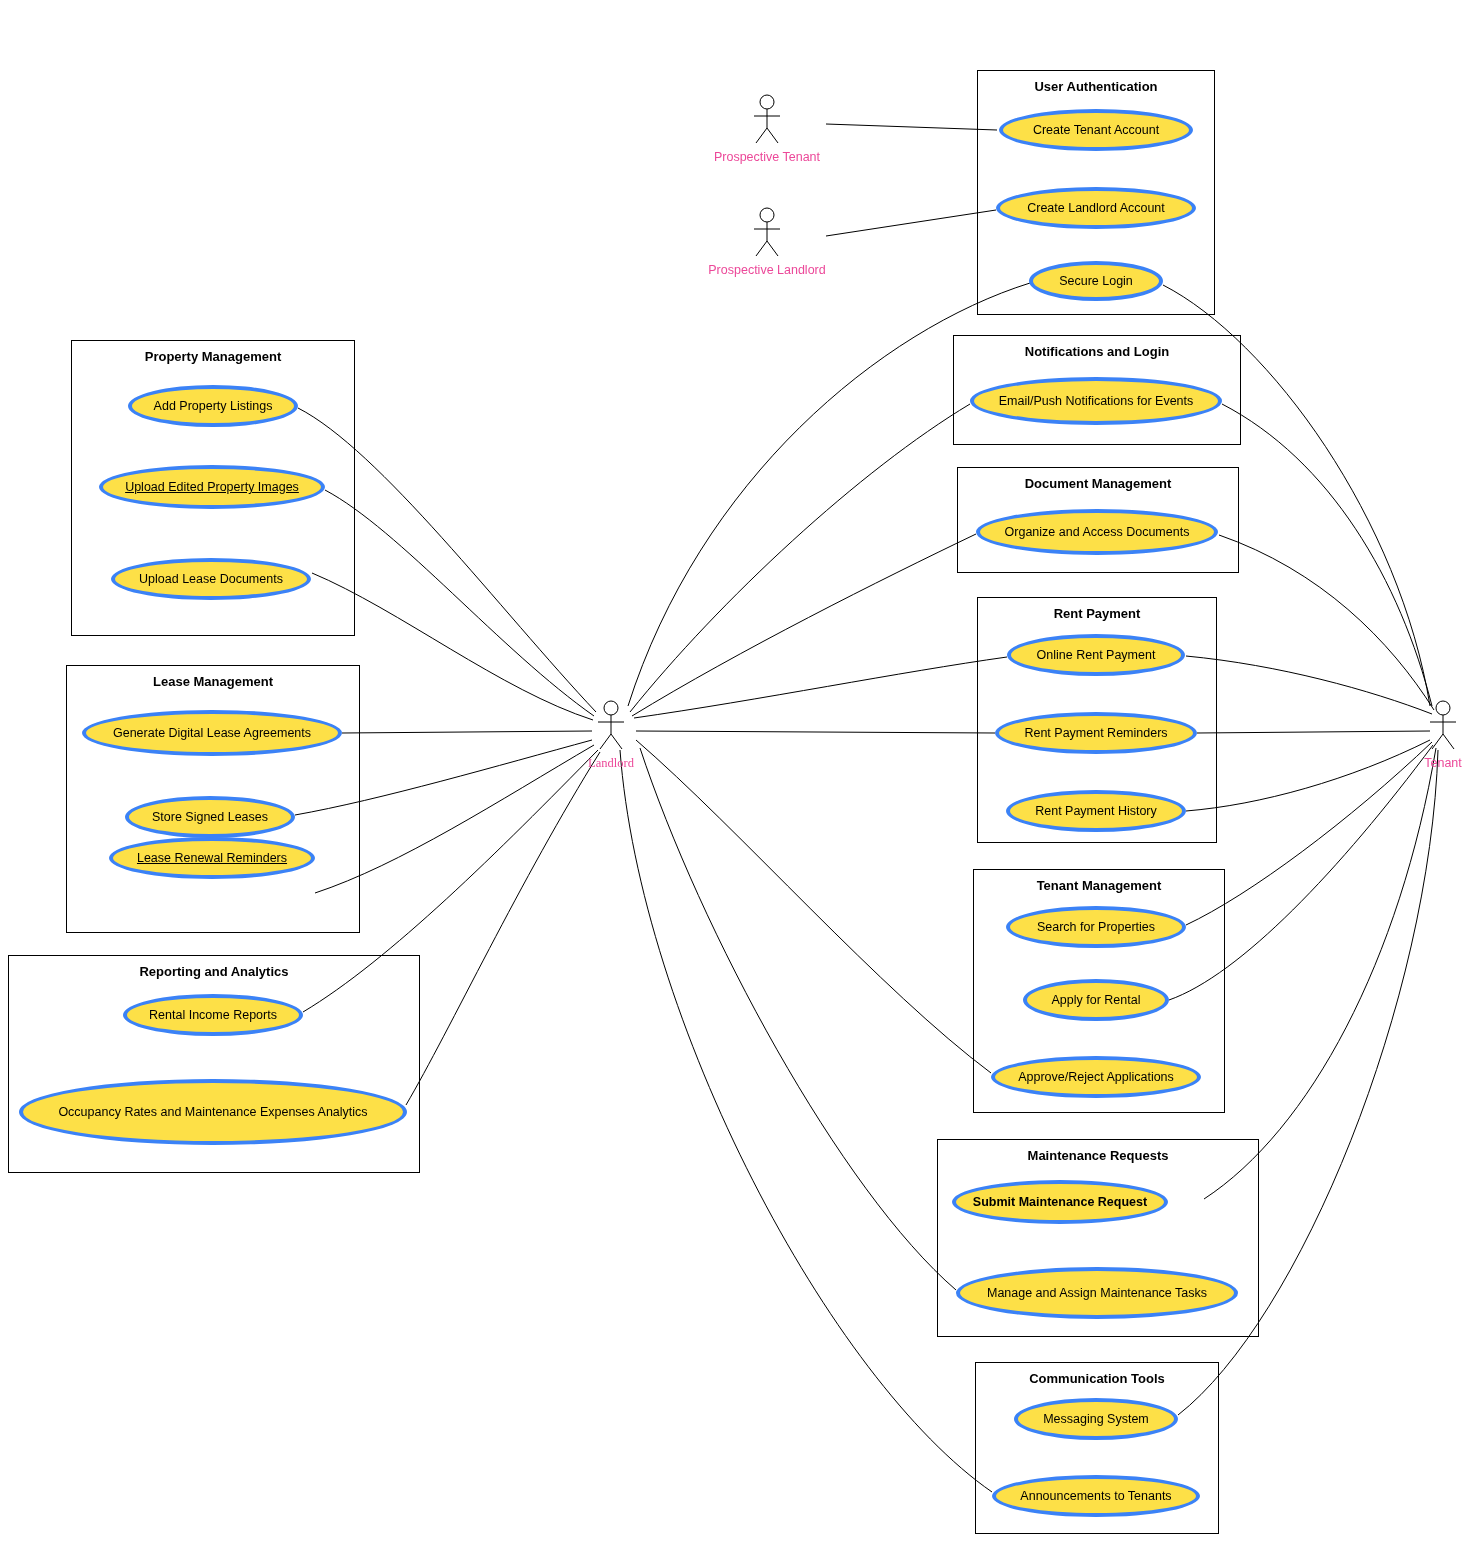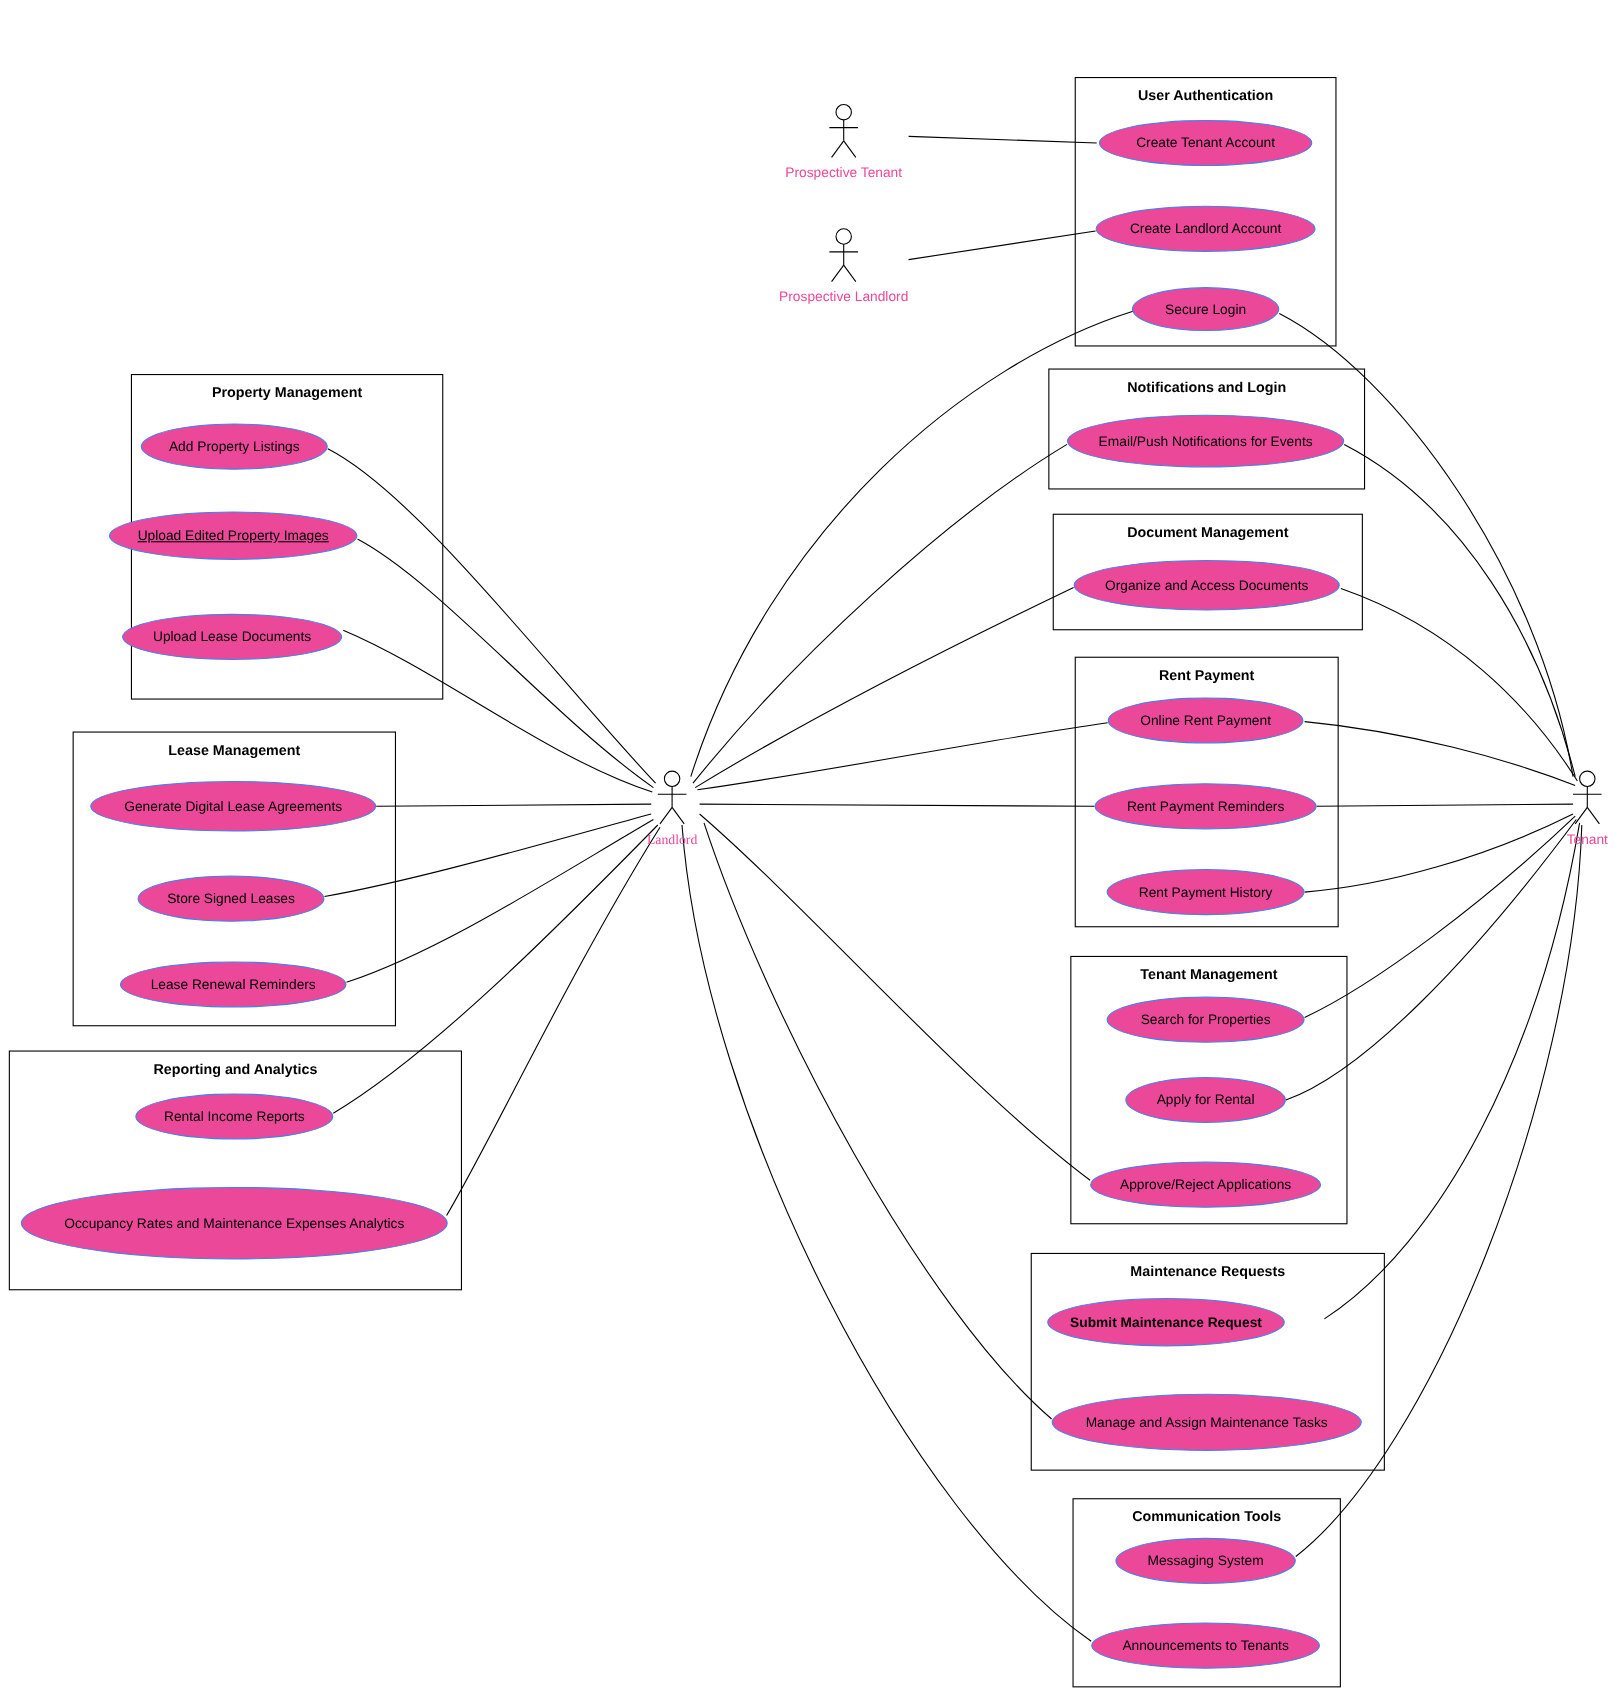--- a/index.html
+++ b/index.html
@@ -35,22 +35,22 @@
     width: 100%;
     text-align: center;
     font-size: 13px;
     font-weight: bold;
     color: #000000;
     top: 8px;
     left: 0;
   }
   .ellipse {
     position: absolute;
-    border: 1px solid #3b82f6;
-    background: #ec4899;
+    border: 4px solid #3b82f6;
+    background: #fde047;
     border-radius: 50%;
     display: flex;
     align-items: center;
     justify-content: center;
     box-sizing: border-box;
     font-size: 12.5px;
     color: #000000;
     text-align: center;
     white-space: nowrap;
   }
@@ -135,32 +135,32 @@
       <div class="pkg" style="left: 937px; top: 1139px; width: 322px; height: 198px;">
         <div class="pkg-title">Maintenance Requests</div>
       </div>
       <div class="ellipse" style="left: 952px; top: 1180px; width: 216px; height: 44px; font-weight: bold;">Submit Maintenance Request</div>
       <div class="ellipse" style="left: 956px; top: 1267px; width: 282px; height: 52px;">Manage and Assign Maintenance Tasks</div>
       <div class="pkg" style="left: 975px; top: 1362px; width: 244px; height: 172px;">
         <div class="pkg-title">Communication Tools</div>
       </div>
       <div class="ellipse" style="left: 1014px; top: 1398px; width: 164px; height: 42px; text-align: center;">Messaging System</div>
       <div class="ellipse" style="left: 992px; top: 1475px; width: 208px; height: 42px;">Announcements to Tenants</div>
-      <div class="pkg" style="left: 71px; top: 340px; width: 284px; height: 296px; margin-left: 48px;">
+      <div class="pkg" style="left: 71px; top: 340px; width: 284px; height: 296px;">
         <div class="pkg-title">Property Management</div>
       </div>
       <div class="ellipse" style="left: 128px; top: 385px; width: 170px; height: 42px;">Add Property Listings</div>
       <div class="ellipse" style="left: 99px; top: 465px; width: 226px; height: 44px; text-decoration: underline;">Upload Edited Property Images</div>
       <div class="ellipse" style="left: 111px; top: 558px; width: 200px; height: 42px;">Upload Lease Documents</div>
       <div class="pkg" style="left: 66px; top: 665px; width: 294px; height: 268px;">
         <div class="pkg-title">Lease Management</div>
       </div>
       <div class="ellipse" style="left: 82px; top: 710px; width: 260px; height: 46px;">Generate Digital Lease Agreements</div>
       <div class="ellipse" style="left: 125px; top: 796px; width: 170px; height: 42px;">Store Signed Leases</div>
-      <div class="ellipse" style="left: 109px; top: 874px; width: 206px; height: 42px;">Lease Renewal Reminders</div>
+      <div class="ellipse" style="left: 109px; top: 837px; width: 206px; height: 42px; text-decoration: underline;">Lease Renewal Reminders</div>
       <div class="pkg" style="left: 8px; top: 955px; width: 412px; height: 218px;">
         <div class="pkg-title">Reporting and Analytics</div>
       </div>
       <div class="ellipse" style="left: 123px; top: 994px; width: 180px; height: 42px;">Rental Income Reports</div>
       <div class="ellipse" style="left: 19px; top: 1079px; width: 388px; height: 66px;">Occupancy Rates and Maintenance Expenses Analytics</div>
     </div>
   <div id="actors-layer">
       <div class="actor" style="left: 767px; top: 120px;">
         <svg width="44" height="54" viewBox="0 0 44 54" style="position:absolute;left:-22px;top:-27px;">
           <circle cx="22" cy="9" r="7" fill="#ffffff" stroke="#000000" stroke-width="1"></circle>

